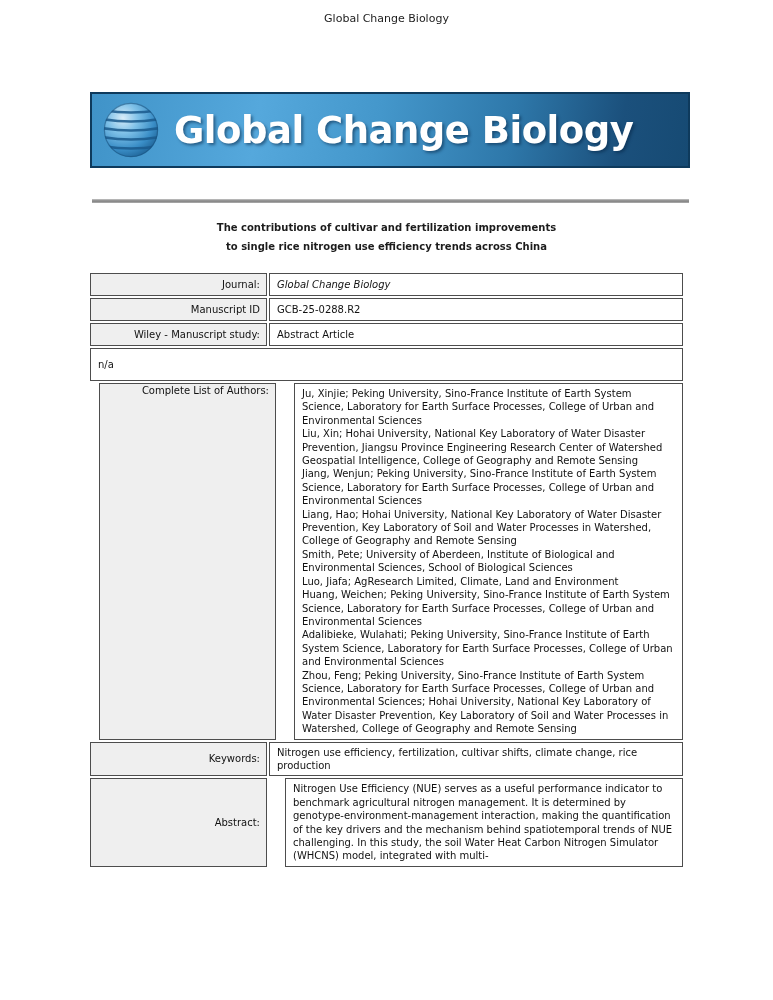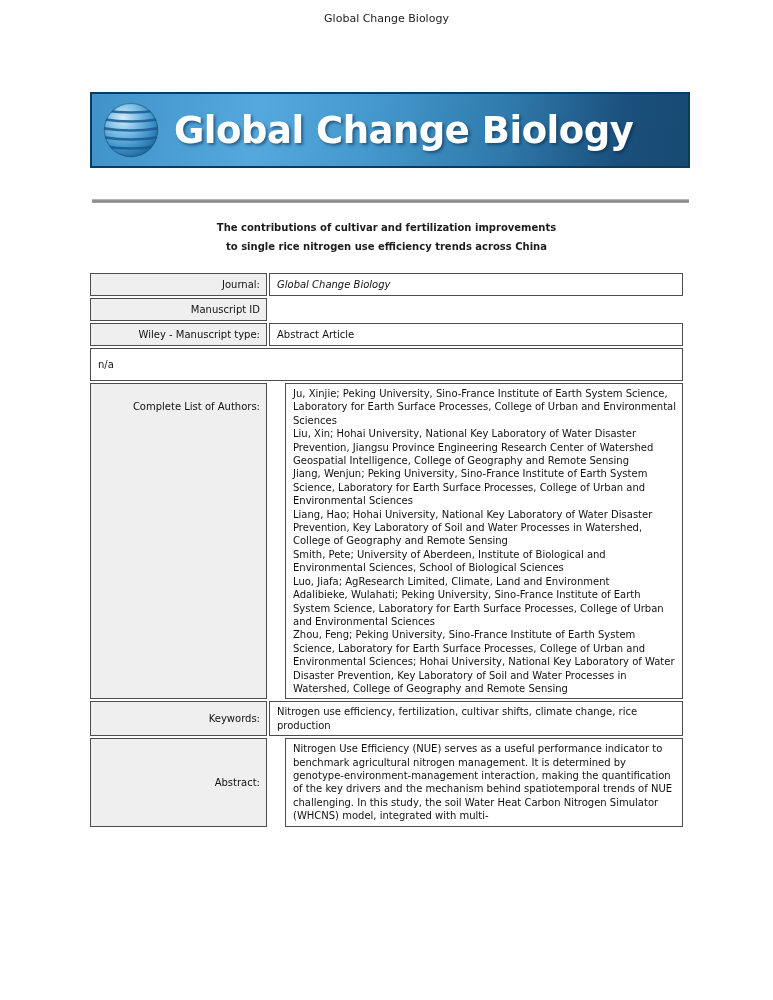--- a/index.html
+++ b/index.html
@@ -73,21 +73,21 @@
     width: 177px;
     flex: 0 0 177px;
     background: #efefef;
     padding: 3px 6px;
     display: flex;
     align-items: center;
     justify-content: flex-end;
     text-align: left;
     color: #111111;
   }
-  .cell-label.v-top { align-items: flex-start; padding-top: 16px; }
+  .cell-label.v-top { align-items: flex-start; padding-top: 0; margin-left: 9px; }
   .cell-value {
     flex: 1 1 auto;
     background: #ffffff;
     padding: 3px 6px 3px 7px;
     display: flex;
     flex-direction: column;
     justify-content: center;
     color: #111111;
   }
   .cell-value.v-top { justify-content: flex-start; margin-left: 16px; }
@@ -138,40 +138,42 @@
 
   <div class="ms-table">
 
     <div class="ms-row row-short">
       <div class="cell cell-label">Journal:</div>
       <div class="cell cell-value italic">Global Change Biology</div>
     </div>
 
     <div class="ms-row row-short">
       <div class="cell cell-label">Manuscript ID</div>
+      <div class="cell cell-value">GCB-25-0288.R2</div>
     </div>
 
     <div class="ms-row row-short">
-      <div class="cell cell-label">Wiley - Manuscript type:</div>
+      <div class="cell cell-label">Wiley - Manuscript study:</div>
       <div class="cell cell-value">Abstract Article</div>
     </div>
 
     <div class="ms-row row-mid">
       <div class="cell cell-value">n/a</div>
     </div>
 
     <div class="ms-row">
       <div class="cell cell-label v-top">Complete List of Authors:</div>
       <div class="cell cell-value v-top">
           <div class="author-entry">Ju, Xinjie; Peking University, Sino-France Institute of Earth System Science, Laboratory for Earth Surface Processes, College of Urban and Environmental Sciences</div>
           <div class="author-entry">Liu, Xin; Hohai University, National Key Laboratory of Water Disaster Prevention, Jiangsu Province Engineering Research Center of Watershed Geospatial Intelligence, College of Geography and Remote Sensing</div>
           <div class="author-entry">Jiang, Wenjun; Peking University, Sino-France Institute of Earth System Science, Laboratory for Earth Surface Processes, College of Urban and Environmental Sciences</div>
           <div class="author-entry">Liang, Hao; Hohai University, National Key Laboratory of Water Disaster Prevention, Key Laboratory of Soil and Water Processes in Watershed, College of Geography and Remote Sensing</div>
           <div class="author-entry">Smith, Pete; University of Aberdeen, Institute of Biological and Environmental Sciences, School of Biological Sciences</div>
           <div class="author-entry">Luo, Jiafa; AgResearch Limited, Climate, Land and Environment</div>
+          <div class="author-entry">Huang, Weichen; Peking University, Sino-France Institute of Earth System Science, Laboratory for Earth Surface Processes, College of Urban and Environmental Sciences</div>
           <div class="author-entry">Adalibieke, Wulahati; Peking University, Sino-France Institute of Earth System Science, Laboratory for Earth Surface Processes, College of Urban and Environmental Sciences</div>
           <div class="author-entry">Zhou, Feng; Peking University, Sino-France Institute of Earth System Science, Laboratory for Earth Surface Processes, College of Urban and Environmental Sciences; Hohai University, National Key Laboratory of Water Disaster Prevention, Key Laboratory of Soil and Water Processes in Watershed, College of Geography and Remote Sensing</div>
         </div>
     </div>
 
     <div class="ms-row row-mid">
       <div class="cell cell-label">Keywords:</div>
       <div class="cell cell-value">Nitrogen use efficiency, fertilization, cultivar shifts, climate change, rice production</div>
     </div>
 

